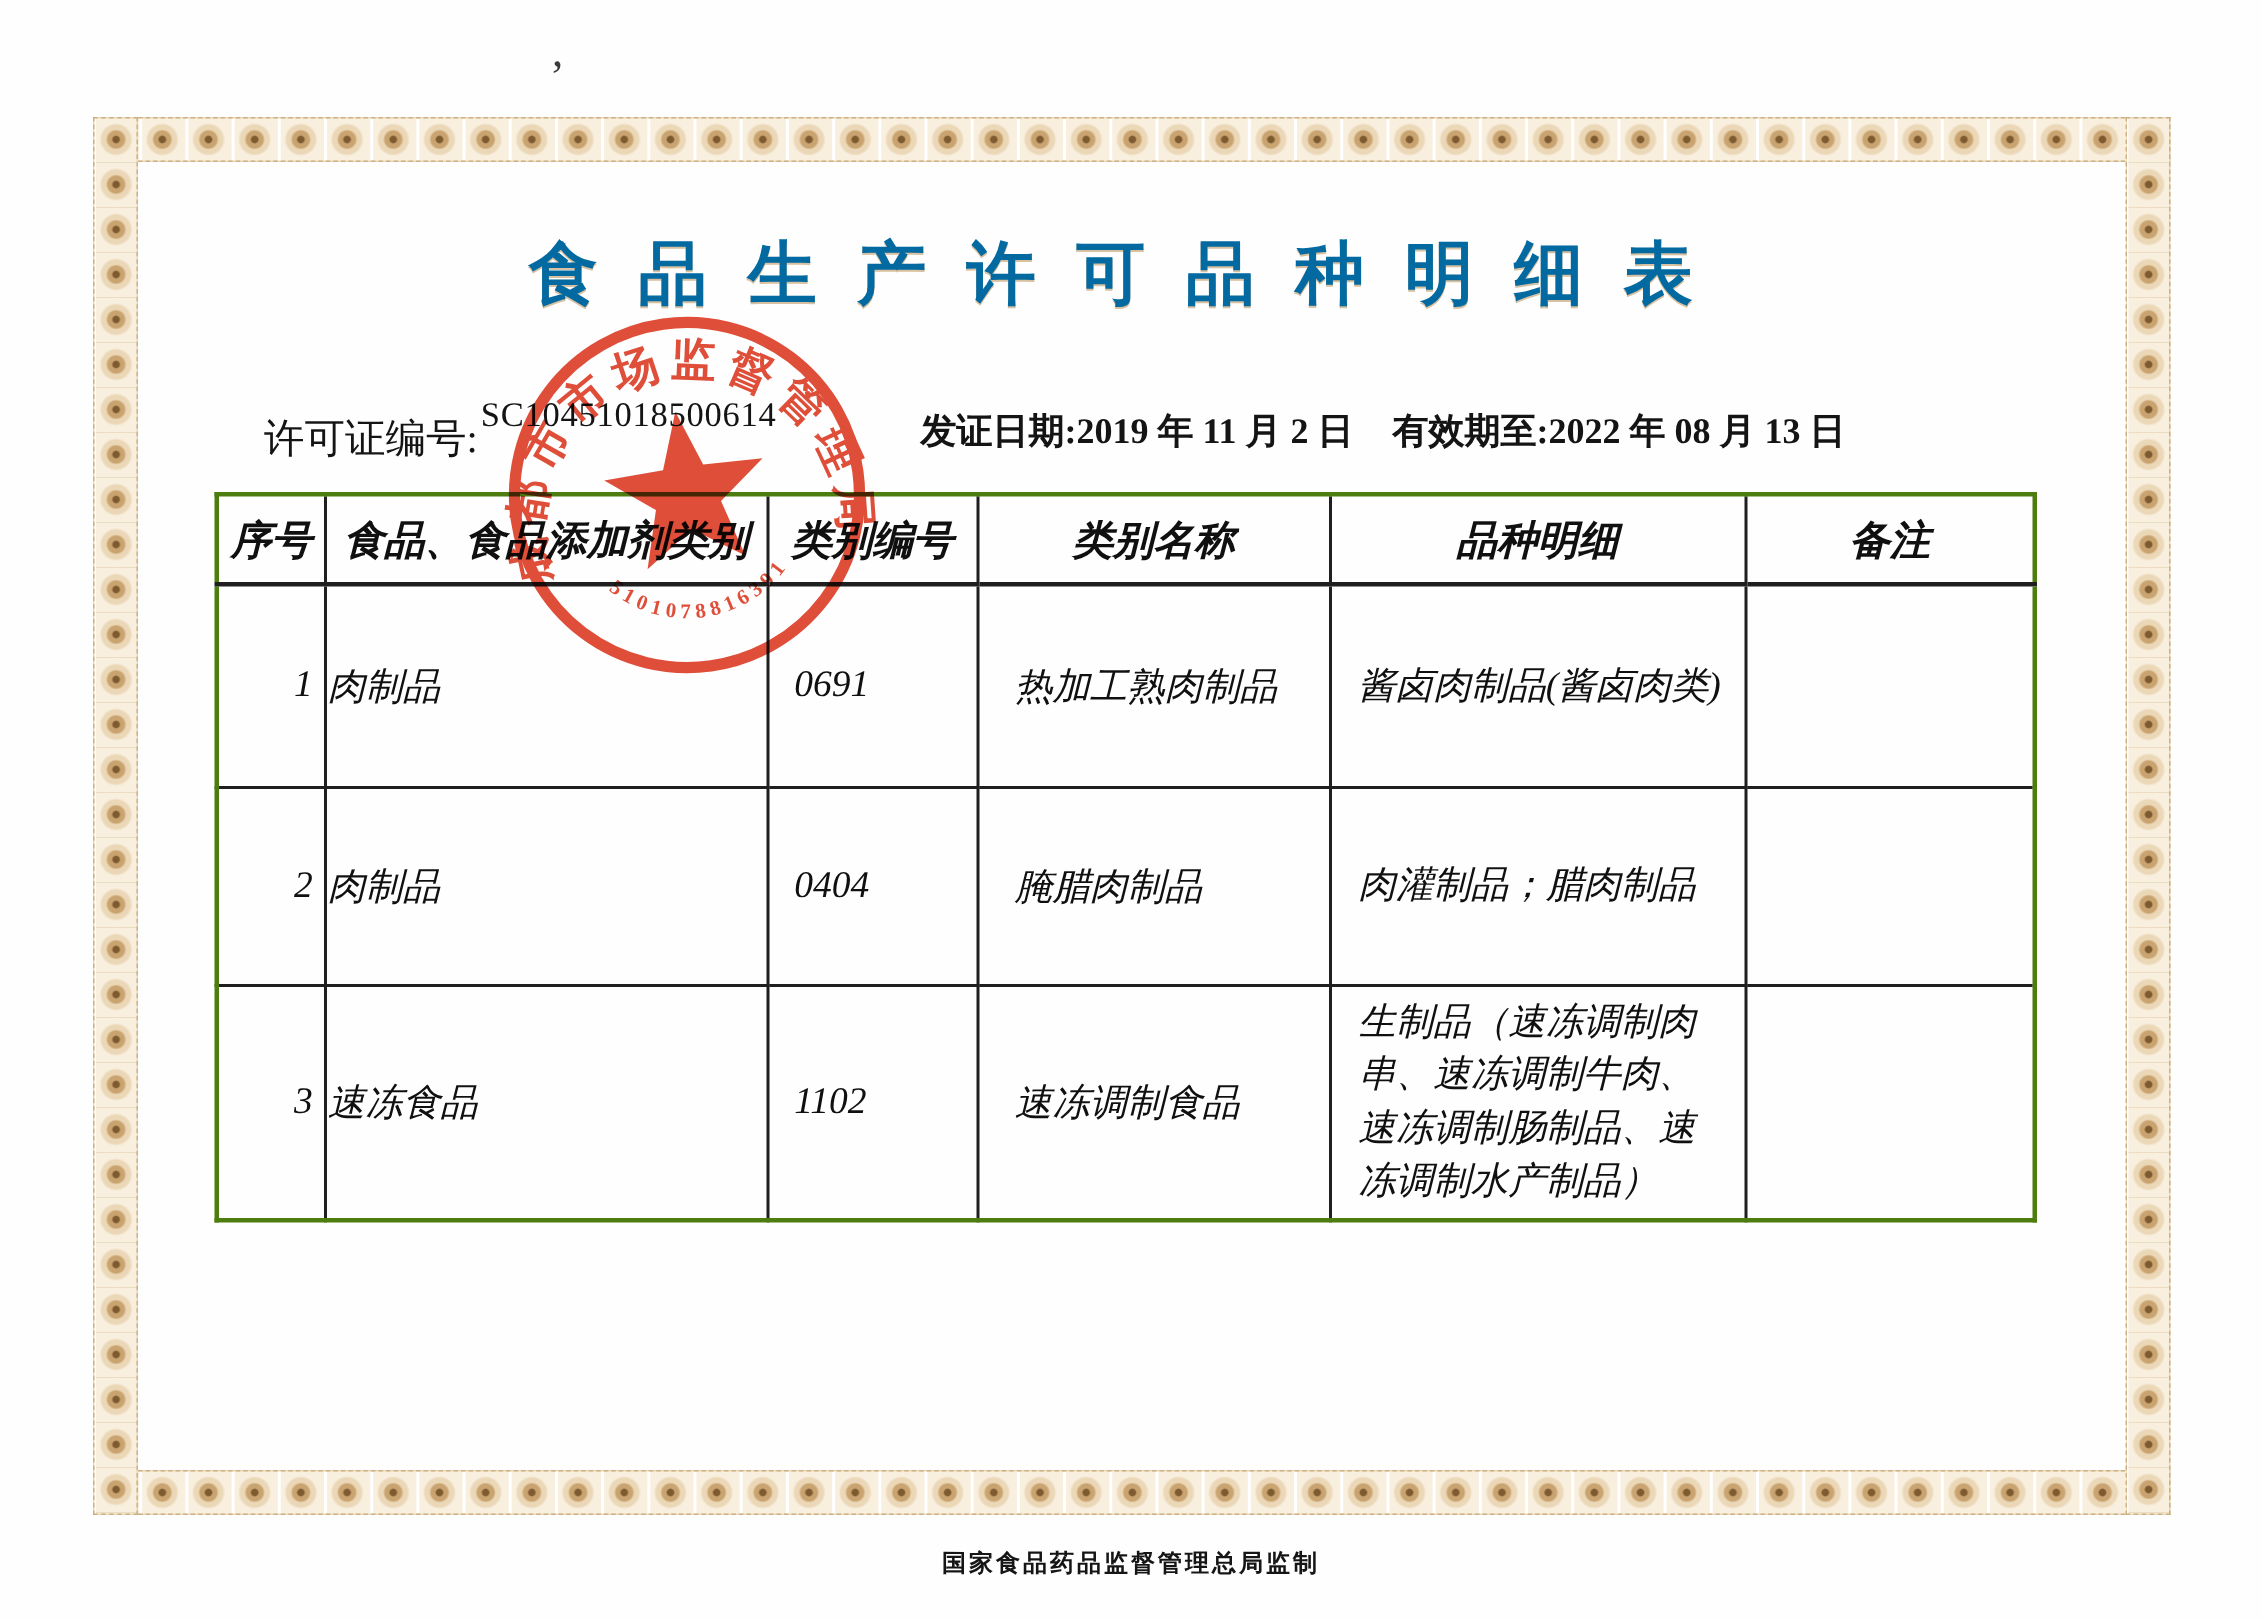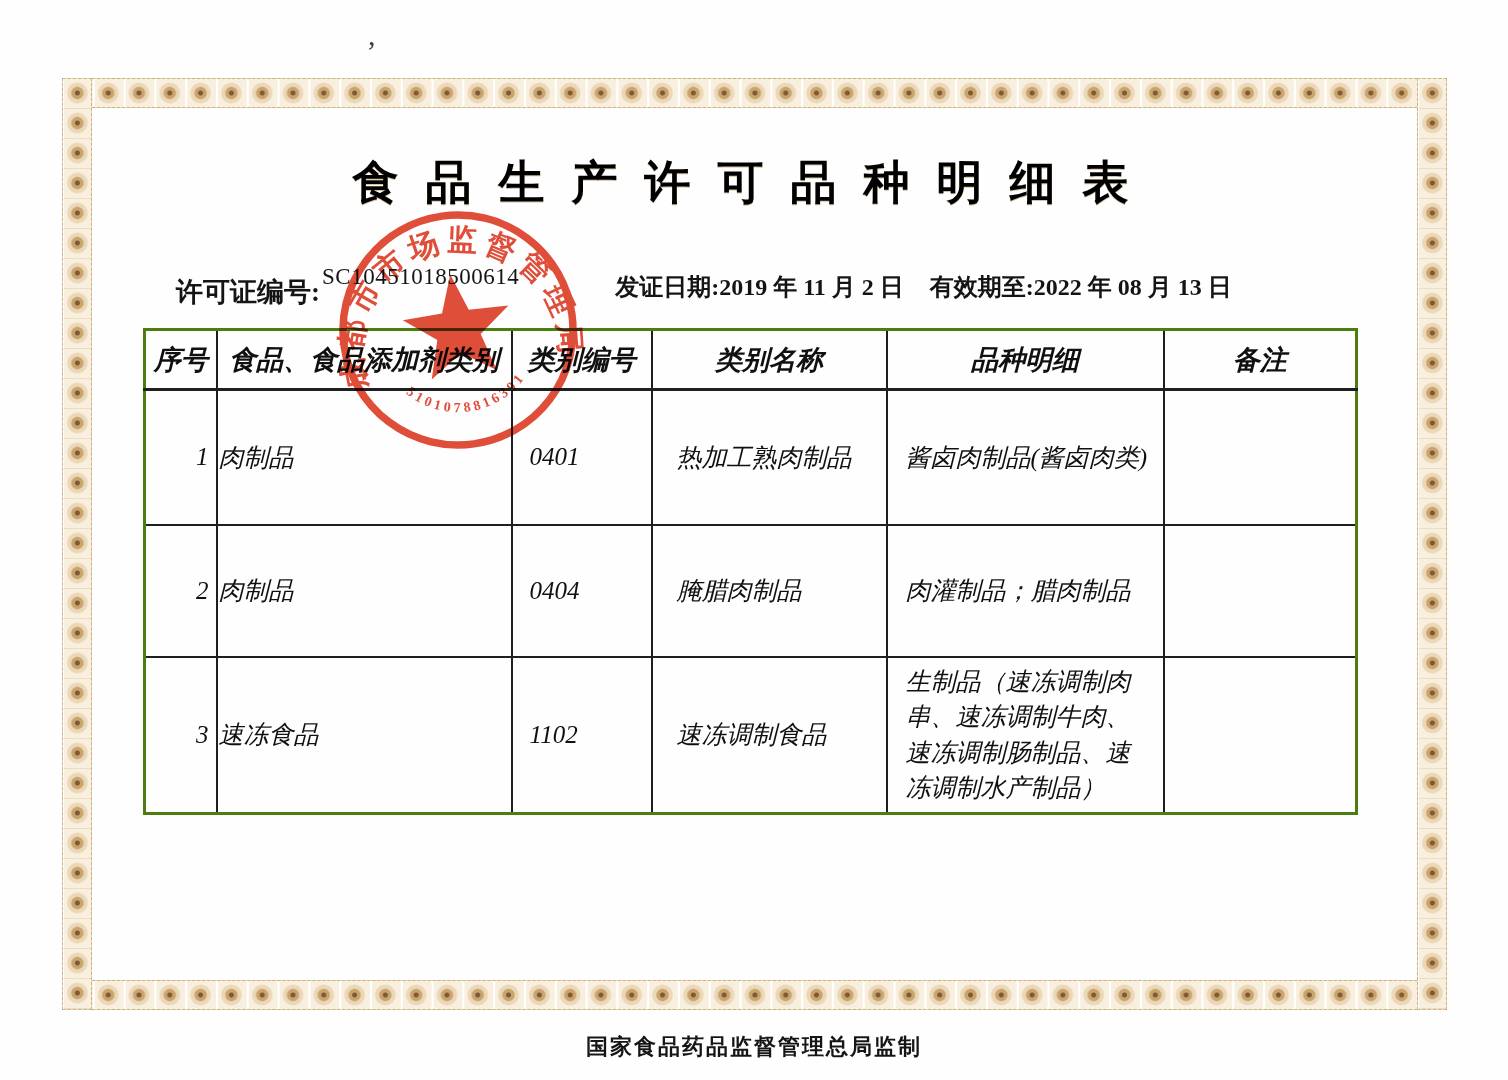--- a/index.html
+++ b/index.html
@@ -30,27 +30,27 @@
   .tiles.bottom { left: 62px;  top: 980px; width: 1385px; height: 30px; }
   .tiles.left   { left: 62px;  top: 78px;  width: 30px;  height: 932px; }
   .tiles.right  { left: 1417px;top: 78px;  width: 30px;  height: 932px; }
 
   .stray-mark { position: absolute; left: 368px; top: 18px; font-size: 30px; color: #3a3a3a; }
 
   
   .doc-title {
     position: absolute; left: 0; top: 152px; width: 1508px;
     text-align: center; font-size: 46px; font-weight: bold;
-    letter-spacing: 27px; color: #000000;
+    letter-spacing: 27px; color: #0369a1;
     text-shadow: 0 1px 0 rgba(182,142,82,0.55);
   }
 
   
   .license-line { position: absolute; left: 176px; top: 262px; width: 1200px; height: 46px; white-space: nowrap; }
-  .license-label { font-size: 27px; font-weight: bold; vertical-align: top; display: inline-block; padding-top: 12px; }
+  .license-label { font-size: 27px; font-weight: normal; vertical-align: top; display: inline-block; padding-top: 12px; }
   .license-value { font-size: 23px; display: inline-block; vertical-align: top; padding-top: 2px; margin-left: 2px; letter-spacing: 0.5px; }
   .license-dates { font-size: 24px; font-weight: bold; display: inline-block; vertical-align: top; padding-top: 9px; margin-left: 96px; }
   .license-dates .valid { margin-left: 26px; }
 
   
   table.main {
     position: absolute; left: 143px; top: 328px;
     width: 1212px; table-layout: fixed; border-collapse: collapse;
     border: 3px solid #4d7c0f;
     font-style: italic;
@@ -71,21 +71,21 @@
   td.cat { padding-left: 1px; }
   td.code { padding-left: 17px; }
   td.name { padding-left: 24px; margin-left: 44px; }
   td.detail { padding: 6px 12px 6px 18px; line-height: 1.42; }
   td.wh-label { font-weight: bold; font-size: 27px; text-align: center; line-height: 1.6; padding: 4px 6px; vertical-align: middle; }
   td.wh-value { vertical-align: top; padding: 10px 0 0 18px; }
 
   
   .doc-footer {
     position: absolute; left: 0; top: 1032px; width: 1508px;
-    text-align: center; font-size: 22px; font-weight: bold; color: #151515;
+    text-align: center; font-size: 16px; font-weight: bold; color: #151515;
     letter-spacing: 2px;
   }
 
   
   .seal { position: absolute; left: 326px; top: 206px; width: 264px; height: 248px;
           mix-blend-mode: multiply; opacity: 0.9; pointer-events: none; }
   .seal text { font-family: "Liberation Serif", "DejaVu Serif", serif; }
 </style>
 </head>
 <body>
@@ -119,21 +119,21 @@
         <td>序号</td>
         <td>食品、食品添加剂类别</td>
         <td>类别编号</td>
         <td>类别名称</td>
         <td>品种明细</td>
         <td>备注</td>
       </tr>
       <tr class="r1">
         <td class="idx">1</td>
         <td class="cat">肉制品</td>
-        <td class="code">0401</td>
+        <td class="code">0691</td>
         <td class="name">热加工熟肉制品</td>
         <td class="detail">酱卤肉制品(酱卤肉类)</td>
         <td class="remark"></td>
       </tr>
       <tr class="r2">
         <td class="idx">2</td>
         <td class="cat">肉制品</td>
         <td class="code">0404</td>
         <td class="name">腌腊肉制品</td>
         <td class="detail">肉灌制品；腊肉制品</td>

